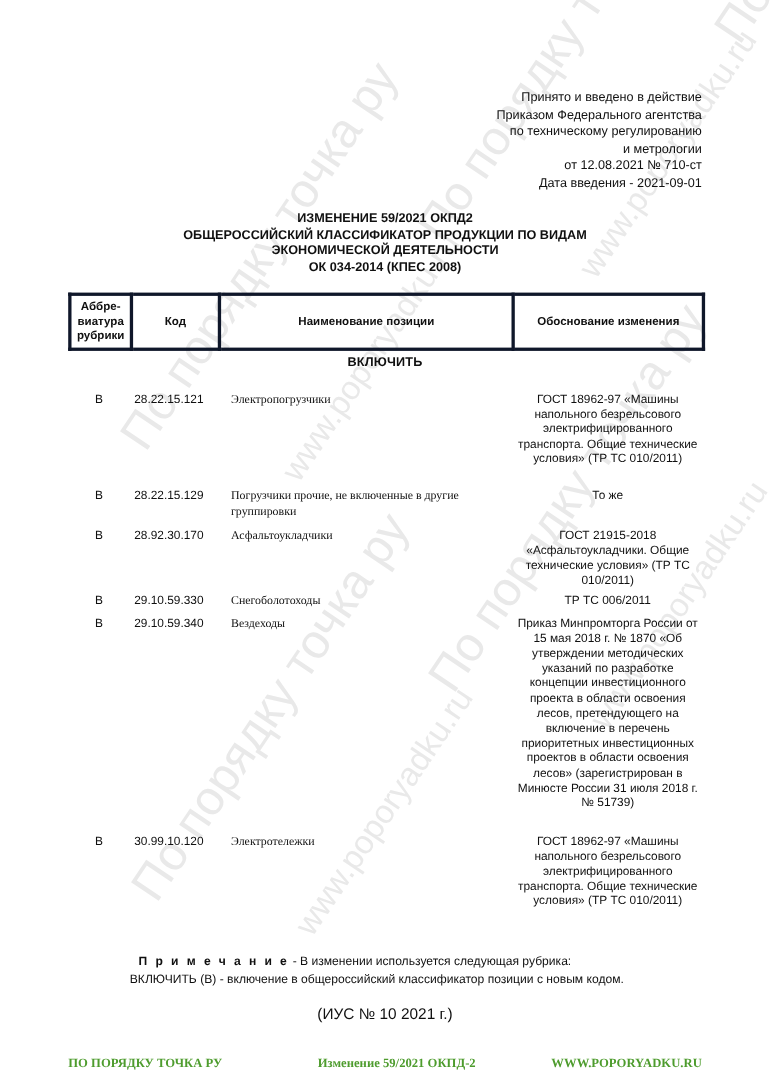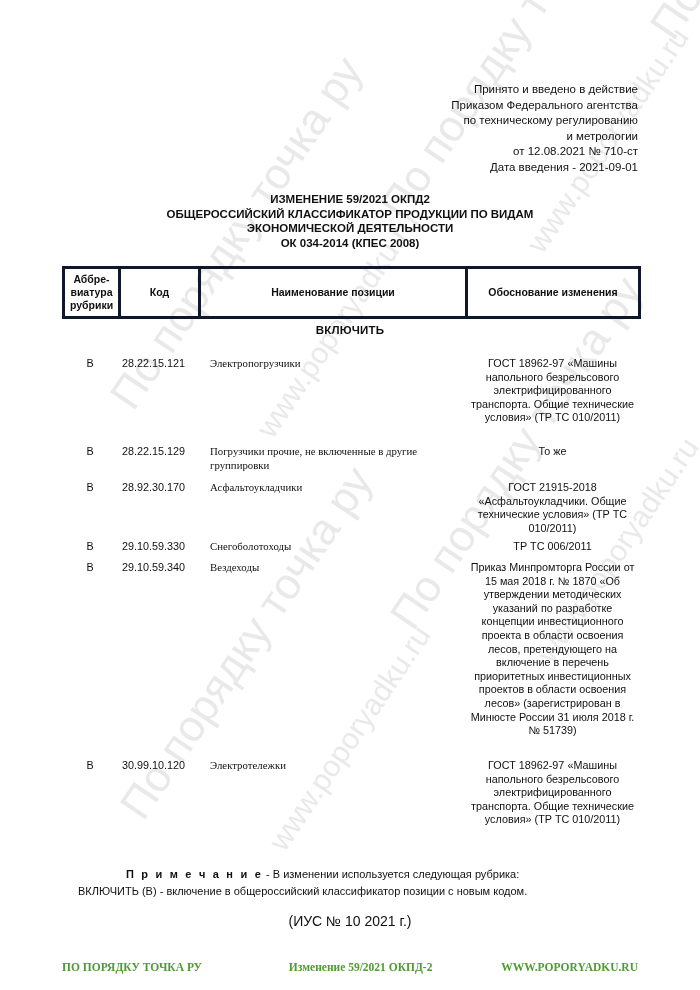--- a/index.html
+++ b/index.html
@@ -164,21 +164,21 @@
     left: 78px;
     width: 560px;
     font-size: 11px;
     line-height: 17px;
   }
   #notes .note-label {
     font-weight: bold;
     letter-spacing: 2.2px;
     padding-left: 48px;
   }
-  #notes .note-line2 { display: block; }
+  #notes .note-line2 { display: block; margin-left: 40px; }
 
   #ius-line {
     position: absolute;
     top: 913px;
     left: 0;
     width: 700px;
     text-align: center;
     font-size: 14px;
   }
 

